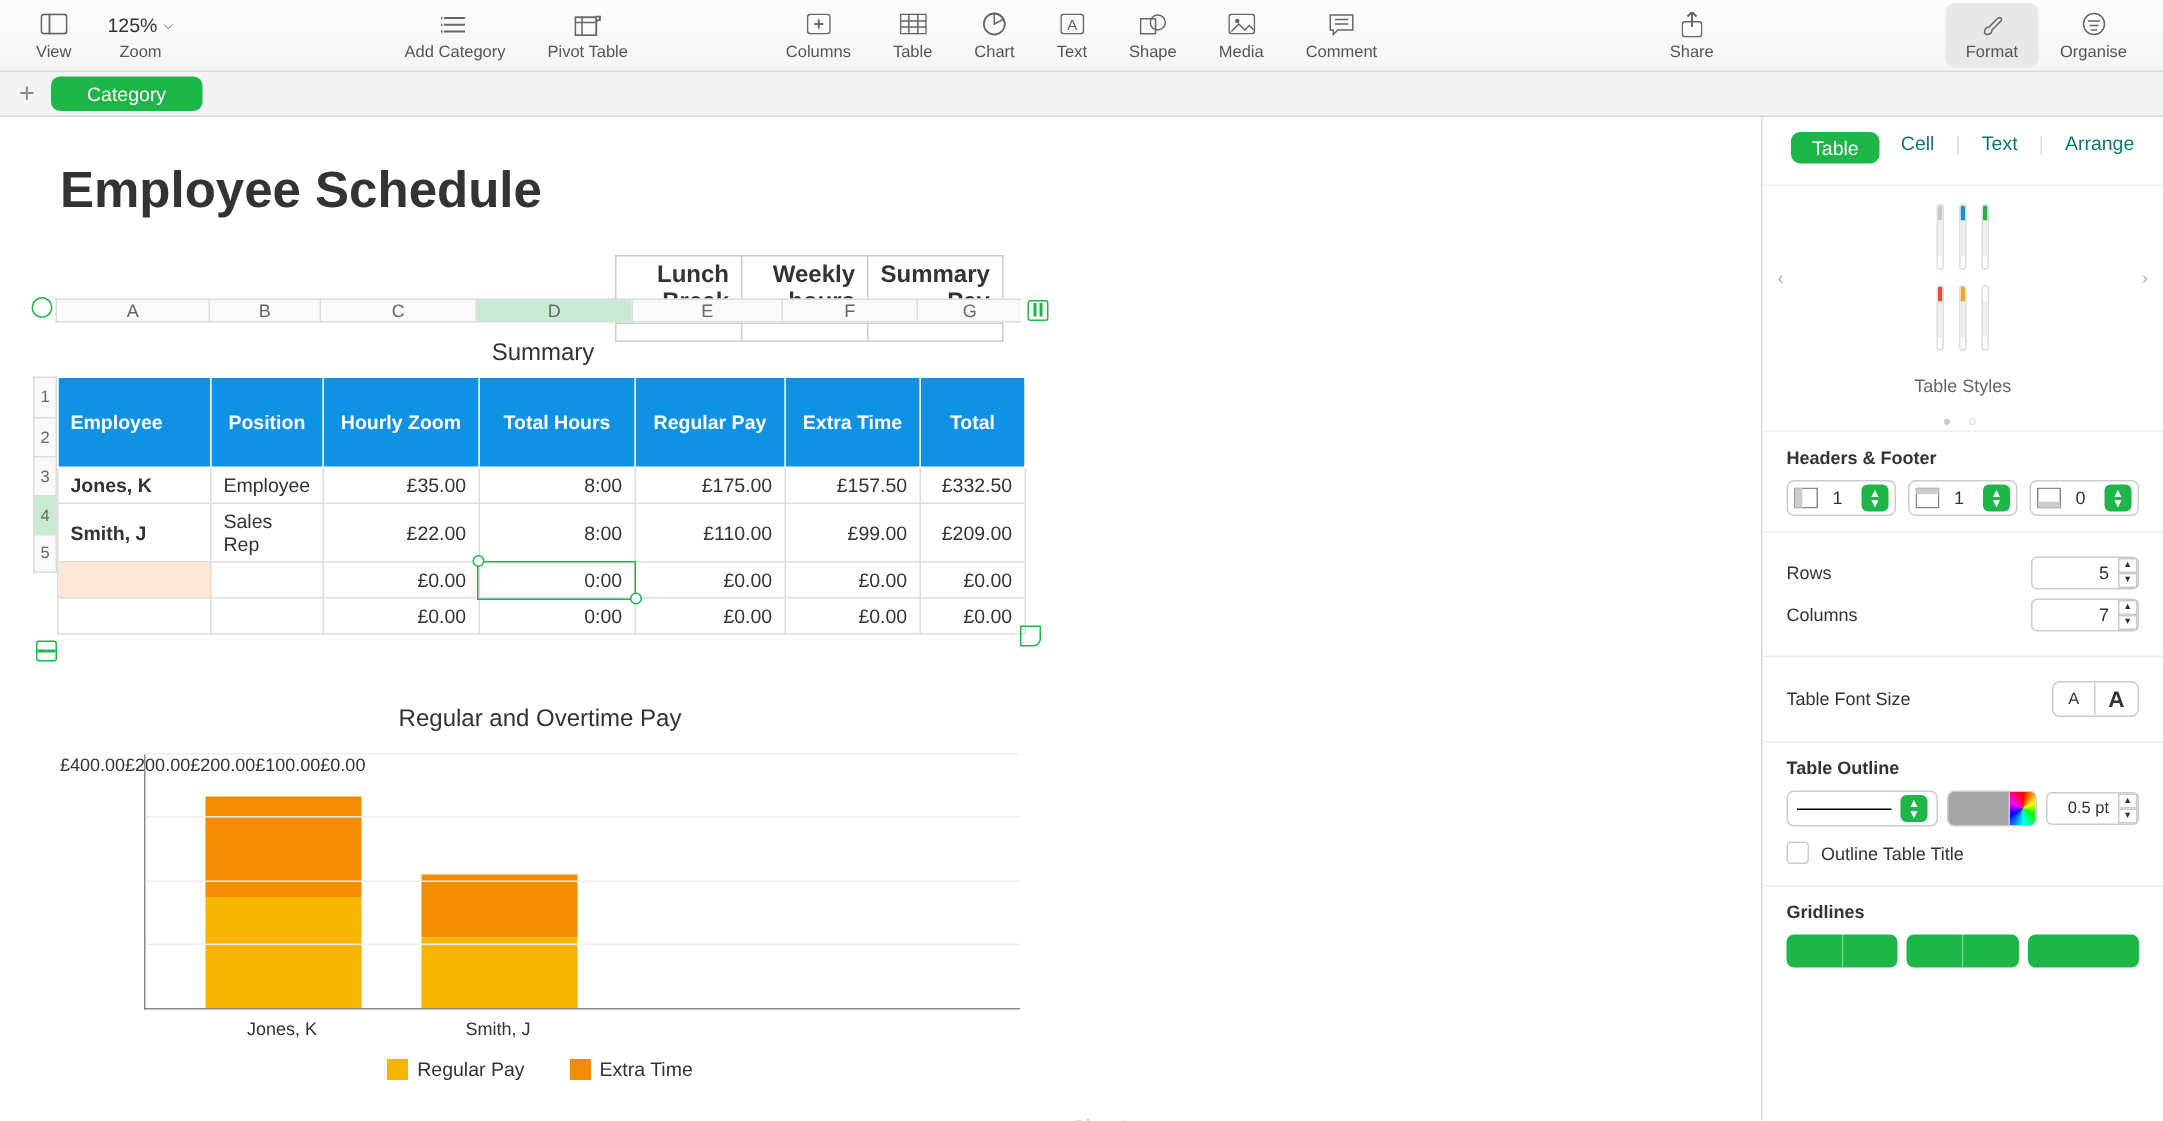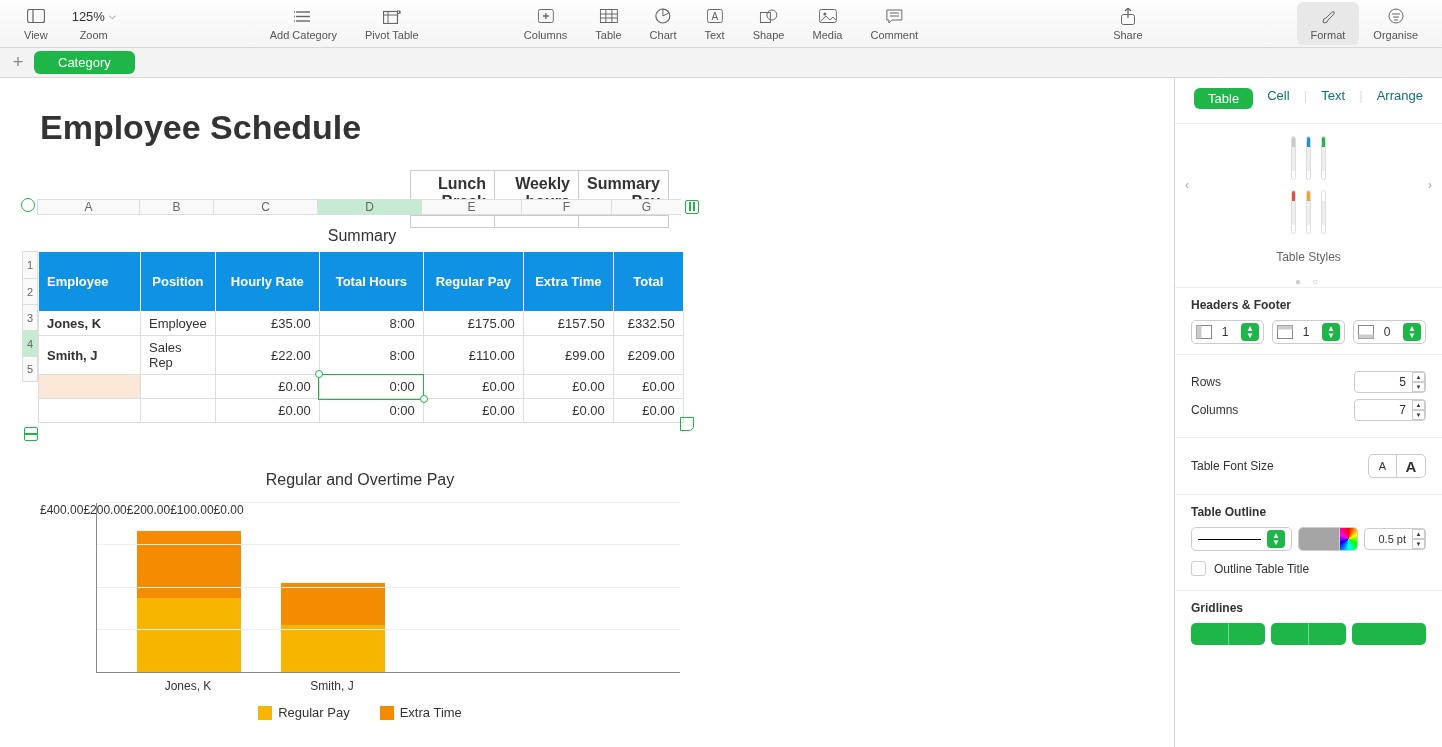--- a/index.html
+++ b/index.html
@@ -321,21 +321,21 @@
         <div class="row-head" style="height:26px">2</div>
         <div class="row-head" style="height:26px">3</div>
         <div class="row-head active" style="height:26px">4</div>
         <div class="row-head" style="height:26px">5</div>
       </div>
       <table class="data-table">
         <tbody>
             <tr>
           <th style="width:102px;text-align:left;padding-left:8px;">Employee</th>
           <th style="width:74px">Position</th>
-          <th style="width:104px">Hourly Rate</th>
+          <th style="width:104px">Hourly Zoom</th>
           <th style="width:104px">Total Hours</th>
           <th style="width:100px">Regular Pay</th>
           <th style="width:90px">Extra Time</th>
           <th style="width:70px">Total</th>
         </tr>
         <tr>
           <td class="bold al-l">Jones, K</td>
           <td class="al-l">Employee</td>
           <td class="al-r">£35.00</td>
           <td class="al-r">8:00</td>

